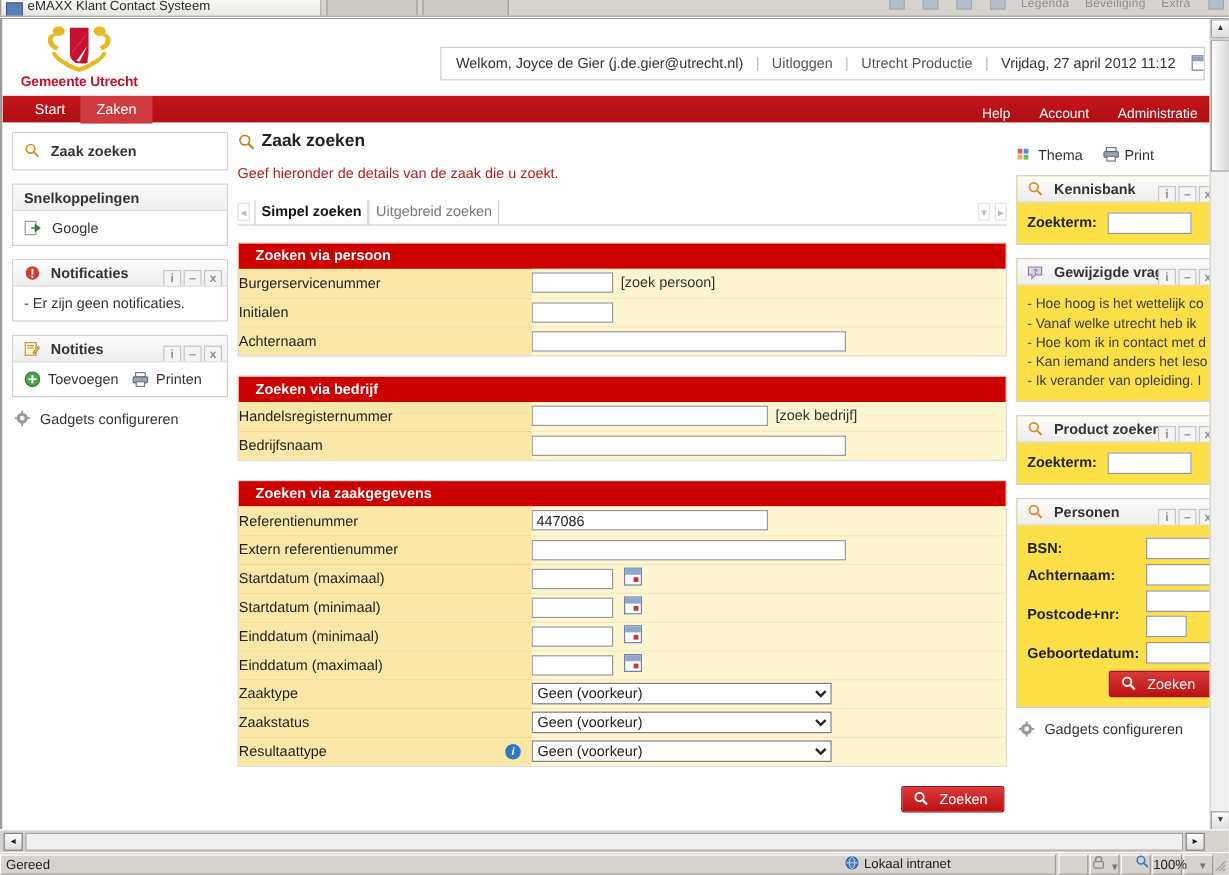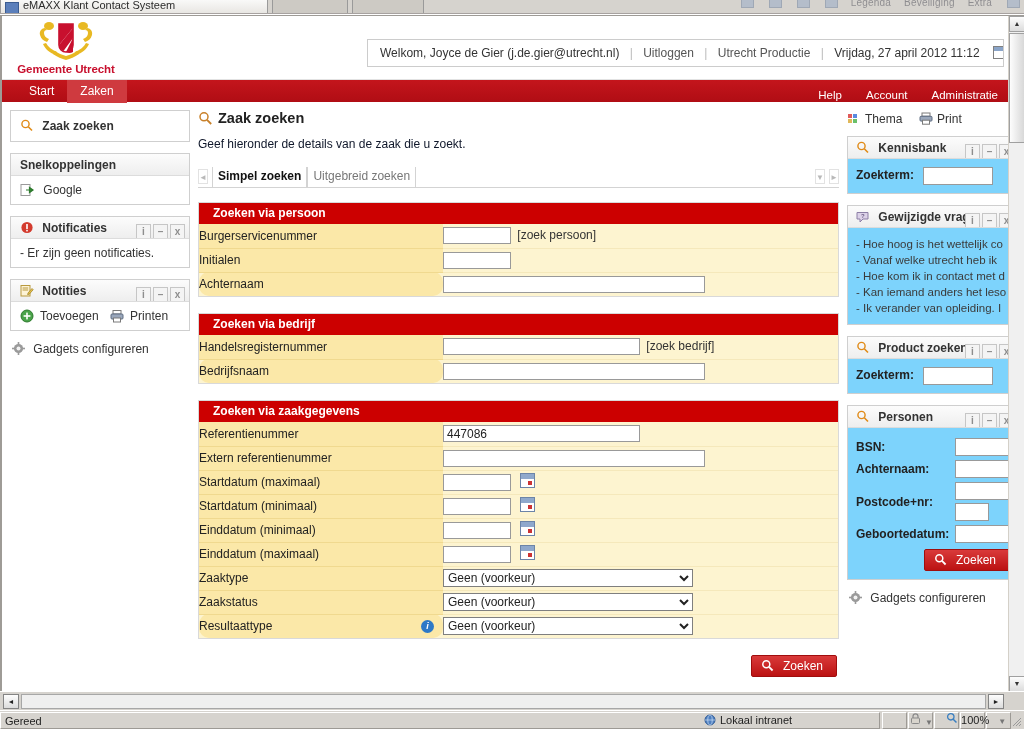--- a/index.html
+++ b/index.html
@@ -134,21 +134,21 @@
     display: inline-block; width: 13px; height: 13px; vertical-align: -2px; margin-right: 5px;
   }
 
   
   #center-col { position: absolute; left: 196px; top: 8px; width: 641px; }
   #page-title {
     font-size: 14.5px; font-weight: bold; color: #222; margin: 0 0 11px 0;
     padding-left: 20px; position: relative;
   }
   #page-title .mag { position: absolute; left: 0; top: 1px; }
-  #intro { font-size: 12px; color: #0f172a; margin-bottom: 16px; }
+  #intro { font-size: 12px; color: #b91c1c; margin-bottom: 16px; }
   #tabstrip {
     position: relative; height: 21px; border-bottom: 1px solid #d3d3d3;
     margin-bottom: 14px;
   }
   #tabstrip .arrow-l, #tabstrip .arrow-r {
     position: absolute; top: 2px; width: 10px; height: 15px; font-size: 8px;
     color: #b9b9b9; text-align: center; line-height: 15px; border: 1px solid #e2e2e2;
   }
   #tabstrip .arrow-l { left: 0; }
   #tabstrip .arrow-r { right: 0; }
@@ -171,21 +171,21 @@
   table.frm { width: 100%; border-collapse: collapse; }
   table.frm td { font-size: 12px; color: #222; padding: 0; height: 24px; vertical-align: middle; }
   td.lbl {
     width: 244px; background: #fbe8a8; padding-left: 10px;
     border-bottom: 1px solid #f0d98f; position: relative;
   }
   td.fld {
     background: #fdf4d0; padding-left: 2px;
     border-bottom: 1px solid #f5e8bb;
   }
-  .section tr:last-child td { border-bottom: none; border-radius: 10px; }
+  .section tr:last-child td { border-bottom: none; }
   input.t {
     border: 1px solid #999999; height: 17px; font-size: 12px;
     font-family: "Liberation Sans", sans-serif; padding: 0 3px; background: #ffffff;
     vertical-align: middle; color: #222;
   }
   .w-sm { width: 68px; }
   .w-md { width: 197px; }
   .w-lg { width: 262px; }
   .hint { font-size: 12px; color: #333; margin-left: 3px; }
   .cal-btn {
@@ -209,25 +209,25 @@
     display: inline-block; height: 22px; line-height: 20px;
     background: linear-gradient(#d93a3a, #bb1212);
     border: 1px solid #a00d0d; border-radius: 2px;
     color: #ffffff; font-size: 12px; padding: 0 13px 0 9px; cursor: pointer;
     white-space: nowrap;
   }
   .btn-red .mg { display: inline-block; margin-right: 6px; vertical-align: -2px; }
   #search-row { text-align: right; padding-right: 2px; }
 
   
-  #right-col { position: absolute; left: 845px; top: 10px; width: 178px; }
+  #right-col { position: absolute; left: 845px; top: 20px; width: 178px; }
   #tools-row { font-size: 12px; color: #333; margin-bottom: 10px; white-space: nowrap; }
   #tools-row .ti { display: inline-block; width: 14px; height: 13px; vertical-align: -2px; margin-right: 4px; }
   #tools-row .sp { display: inline-block; width: 10px; }
-  .rpanel { width: 172px; border: 1px solid #cfcfcf; background: #7dd3fc; margin-bottom: 11px; }
+  .rpanel { width: 172px; border: 1px solid #cfcfcf; background: #fde047; margin-bottom: 11px; }
   .rpanel .panel-head { padding-left: 8px; }
   .rpanel .panel-body { padding: 8px; }
   .fr { font-size: 12px; color: #222; font-weight: bold; white-space: nowrap; }
   .kb-list { font-size: 11.5px; color: #3b3b3b; line-height: 16px; white-space: nowrap; overflow: hidden; }
   table.prs { border-collapse: collapse; }
   table.prs td { font-size: 12px; color: #222; font-weight: bold; padding: 2px 0; white-space: nowrap; }
   table.prs td.v { padding-left: 6px; font-weight: normal; }
   #prs-search { text-align: right; padding-top: 4px; }
 
   

